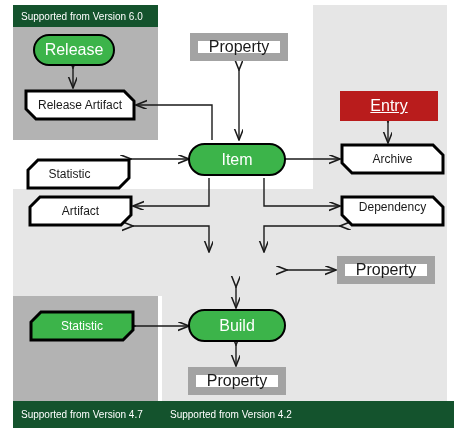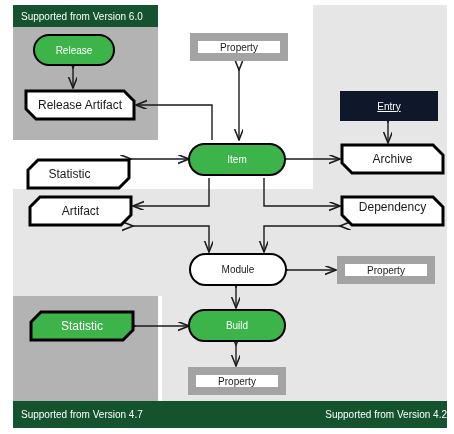--- a/index.html
+++ b/index.html
@@ -25,29 +25,29 @@
   .banner {
     position: absolute;
     background: #14532d;
     color: #ffffff;
     font-size: 10px;
     display: flex;
     align-items: center;
     box-sizing: border-box;
   }
   .banner-left { justify-content: flex-start; padding-left: 8px; }
-  .banner-center { justify-content: flex-end; }
+  .banner-center { justify-content: flex-start; margin-left: 8px; }
 
   .node {
     position: absolute;
     box-sizing: border-box;
     display: flex;
     align-items: center;
     justify-content: center;
-    font-size: 10px;
+    font-size: 16px;
     color: #1a1a1a;
     text-align: center;
     line-height: 1.1;
   }
   
   .node-pill-green {
     background: #3cb44a;
     border: 2.5px solid #000000;
     border-radius: 999px;
     color: #ffffff;
@@ -59,21 +59,21 @@
     color: #1a1a1a;
   }
   
   .node-box-greenborder {
     background: #ffffff;
     border: 8px solid #a3a3a3;
     color: #1a1a1a;
   }
   
   .node-box-green {
-    background: #0f172a;
+    background: #b91c1c;
     color: #ffffff;
     text-decoration: underline;
   }
   
   .hexwrap {
     position: absolute;
   }
   .hexwrap svg { display: block; }
   .hexwrap .hexlabel {
     position: absolute;
@@ -211,23 +211,20 @@
     <span class="hexlabel">Archive</span>
   </div>
 
   <div class="hexwrap" style="left:340px; top:195px; width:105px; height:23px;">
     <svg width="105" height="32" viewBox="0 0 105 32" xmlns="http://www.w3.org/2000/svg">
       <polygon points="2,2 93,2 103,12 103,30 12,30 2,20" fill="#ffffff" stroke="#000000" stroke-width="3" stroke-linejoin="miter"></polygon>
     </svg>
     <span class="hexlabel">Dependency</span>
   </div>
 
-  <div class="node node-pill-white" style="left:189px; top:253px; width:98px; height:33px;">
-    <span>Module</span>
-  </div>
 
   <div class="node node-box-greenborder" style="left:337px; top:256px; width:98px; height:28px;">
     <span>Property</span>
   </div>
 
   <div class="hexwrap green" style="left:29px; top:310px; width:106px; height:32px;">
     <svg width="106" height="32" viewBox="0 0 106 32" xmlns="http://www.w3.org/2000/svg">
       <polygon points="12,2 104,2 104,20 94,30 2,30 2,12" fill="#3cb44a" stroke="#000000" stroke-width="3" stroke-linejoin="miter"></polygon>
     </svg>
     <span class="hexlabel">Statistic</span>

